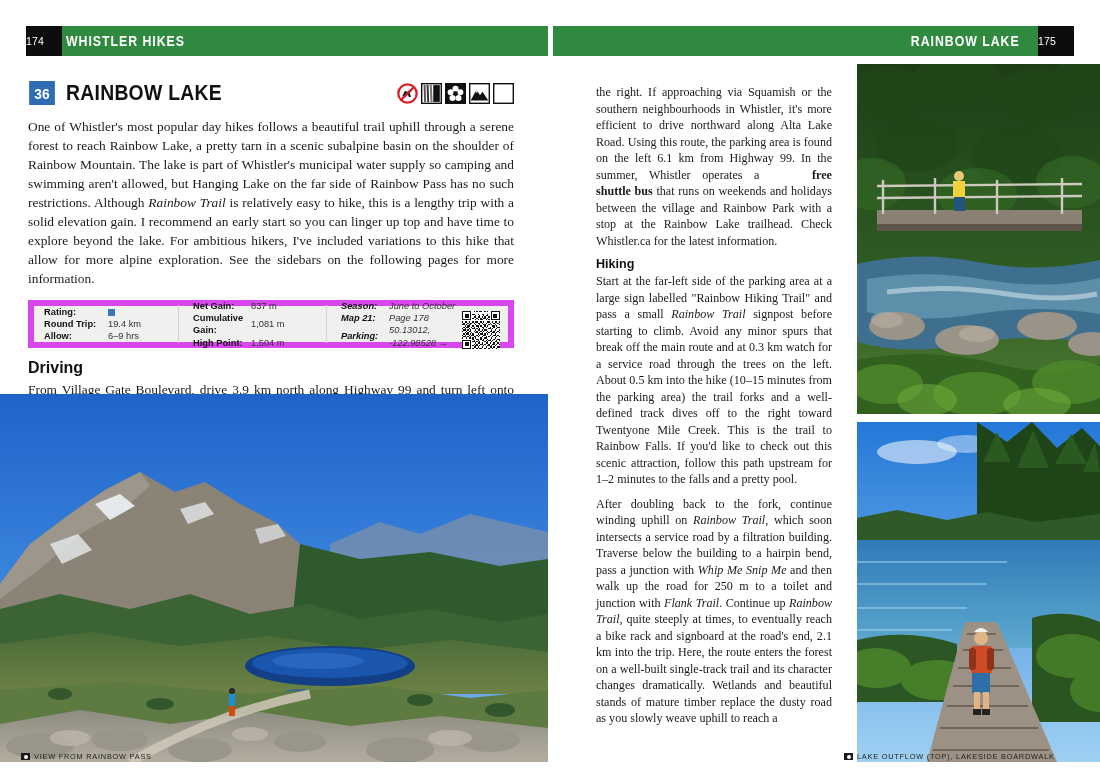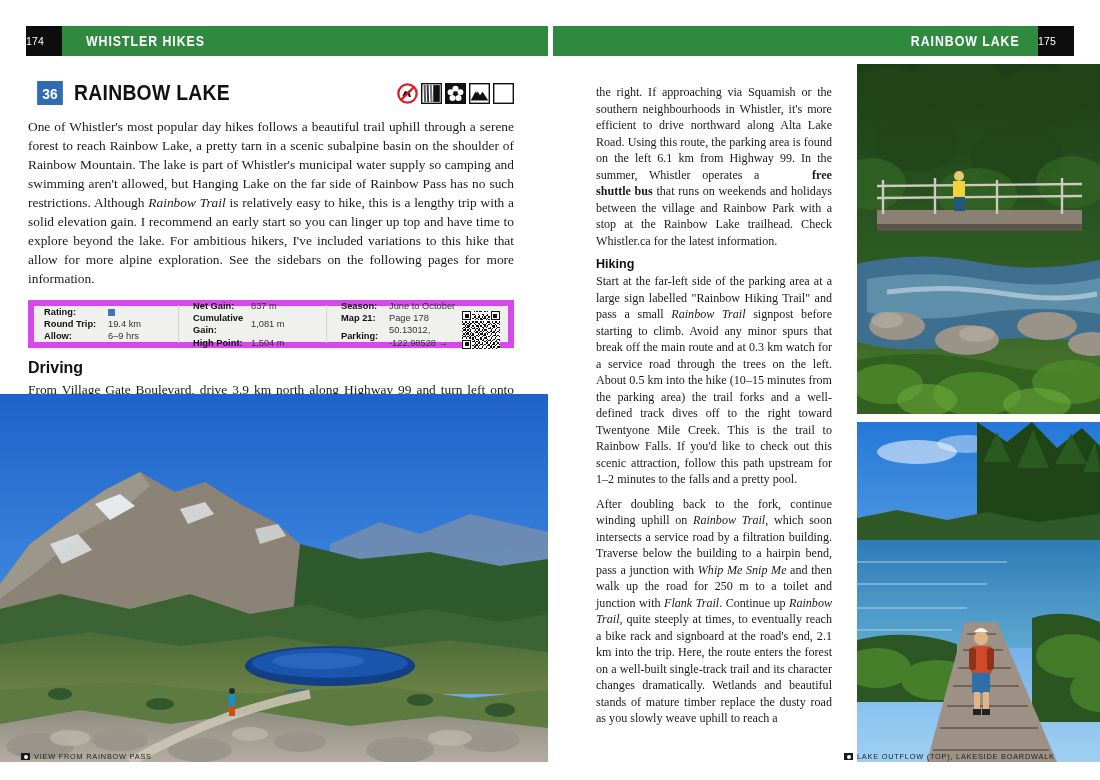--- a/index.html
+++ b/index.html
@@ -34,30 +34,30 @@
     font-weight: bold;
     font-size: 14px;
     color: #ffffff;
     letter-spacing: 1.1px;
     transform: scaleX(0.88);
     transform-origin: left center;
   }
   .hdr-title.right { transform-origin: right center; }
 
   #hdr-left-num  { left: 26px;  width: 36px; }
-  #hdr-left-bar  { left: 62px;  width: 486px; padding-left: 24px; }
+  #hdr-left-bar  { left: 62px;  width: 486px; padding-left: 4px; }
   #hdr-right-bar { left: 553px; width: 485px; justify-content: flex-end; padding-right: 18px; }
   #hdr-right-num { left: 1038px; width: 36px; }
 
   
   .left-col { position: absolute; left: 28px; top: 78px; width: 486px; }
 
   .title-row {
     display: flex; align-items: center;
-    height: 30px; margin-bottom: 9px; margin-left: 8px;
+    height: 30px; margin-bottom: 9px;
   }
   .hike-badge {
     background: #2e6db4;
     color: #fff;
     font-family: "Liberation Sans", sans-serif;
     font-weight: bold;
     font-size: 15px;
     width: 28px; height: 24px;
     display: flex; align-items: center; justify-content: center;
     transform: scaleX(0.92);
@@ -101,21 +101,21 @@
     padding: 0 6px 0 10px;
   }
   .stats-col {
     display: flex; flex-direction: column; justify-content: center;
     height: 38px;
     padding-right: 10px;
     border-right: 1px solid #d2d2ce;
   }
   .stats-col:nth-child(1) { width: 135px; }
   .stats-col:nth-child(2) { width: 148px; padding-left: 14px; }
-  .stats-col:nth-child(3) { width: 158px; padding-left: 14px; border-right: none; }
+  .stats-col:nth-child(3) { width: 158px; padding-left: 14px; border-right: none; font-style: italic; }
   .srow { display: flex; align-items: center; line-height: 1.32; }
   .slabel {
     font-family: "Liberation Sans", sans-serif;
     font-weight: bold; font-size: 9.3px; color: #111;
     width: 64px; flex: none;
   }
   .stats-col:nth-child(2) .slabel { width: 58px; }
   .stats-col:nth-child(3) .slabel { width: 48px; }
   .sval {
     font-family: "Liberation Sans", sans-serif;

